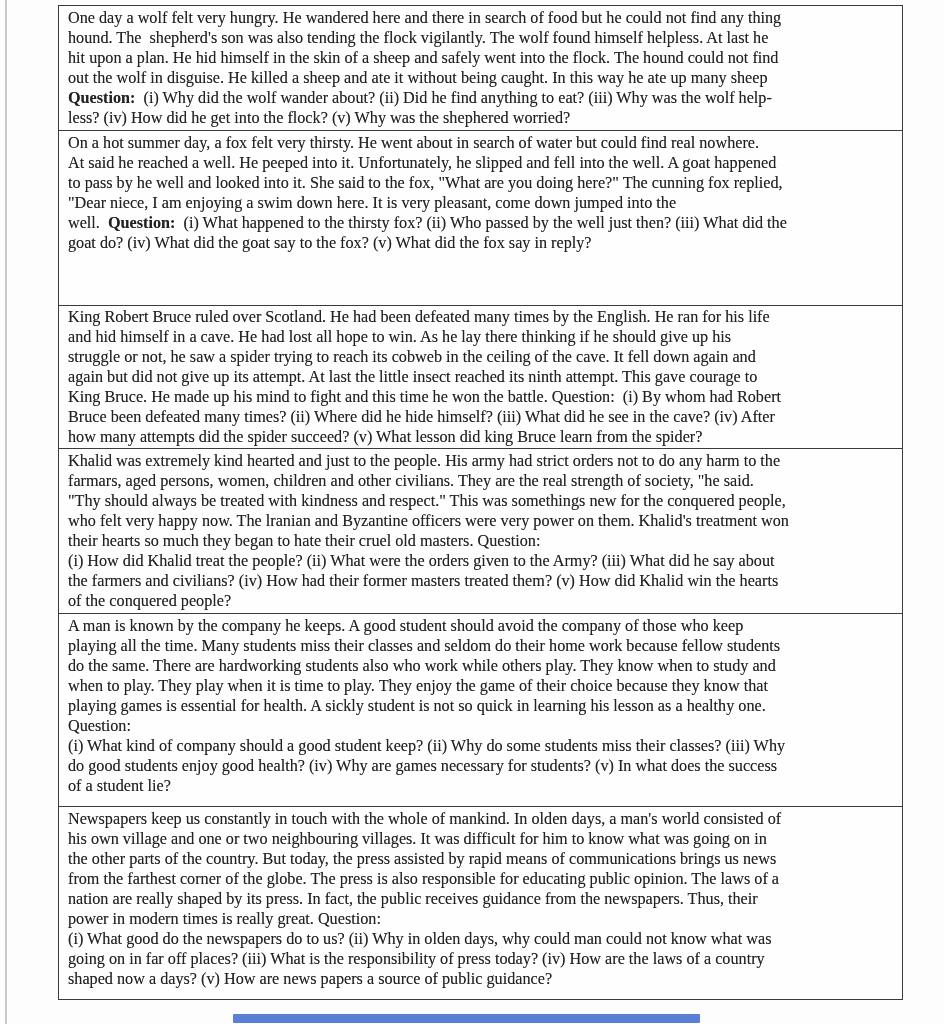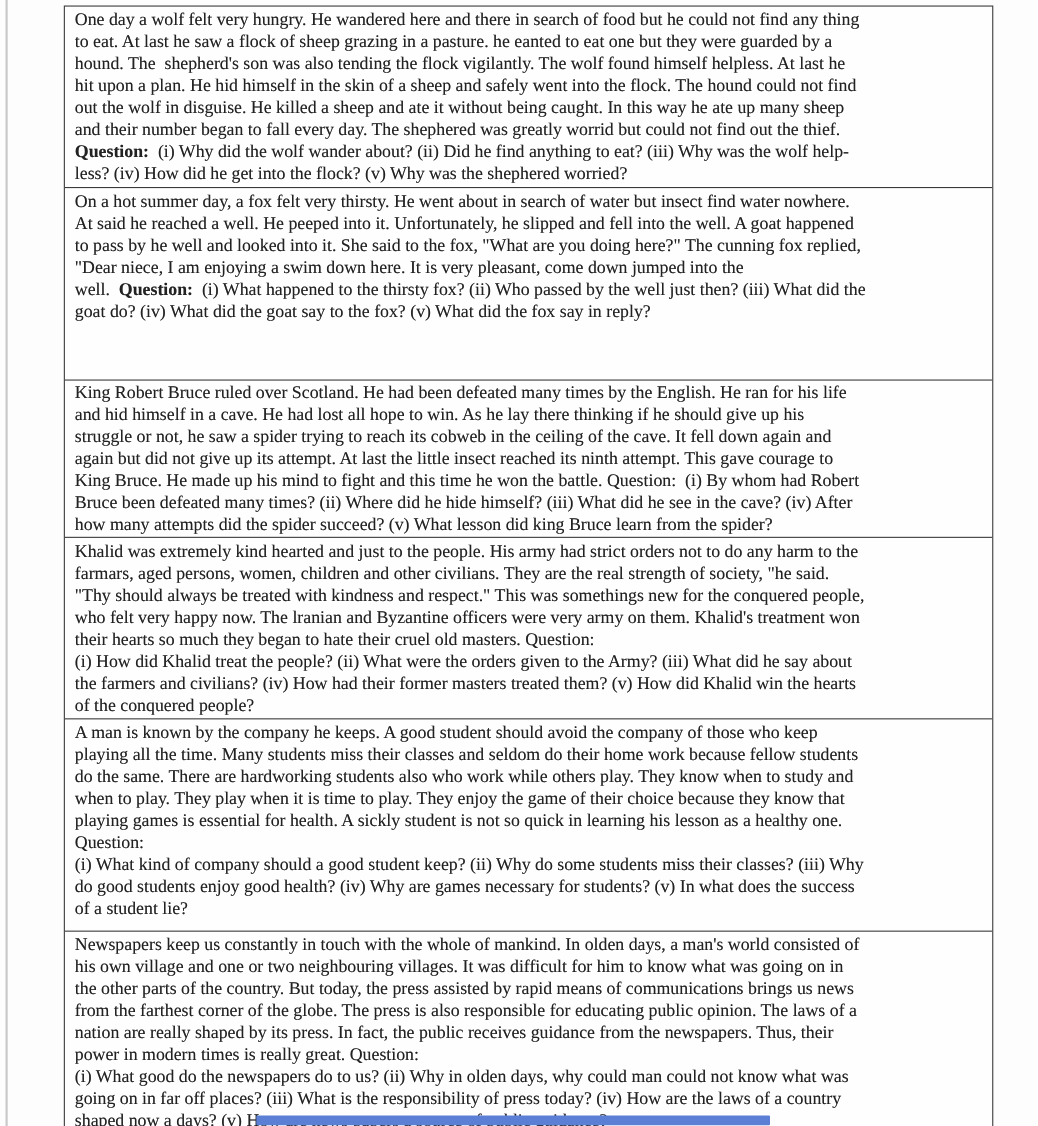--- a/index.html
+++ b/index.html
@@ -63,50 +63,48 @@
   }
 </style>
 </head>
 <body>
 
 <div class="page">
   <div class="scan-edge"></div>
   <div class="passage-table">
       <section class="passage">
         <div class="line"><span>One day a wolf felt very hungry. He wandered here and there in search of food but he could not find any thing</span></div>
-        <div class="line"><span>to eat. At last he saw a flock of sheep grazing in a pasture. he eanted to eat one but they were guarded by a</span></div>
         <div class="line"><span>hound. The  shepherd's son was also tending the flock vigilantly. The wolf found himself helpless. At last he</span></div>
         <div class="line"><span>hit upon a plan. He hid himself in the skin of a sheep and safely went into the flock. The hound could not find</span></div>
         <div class="line"><span>out the wolf in disguise. He killed a sheep and ate it without being caught. In this way he ate up many sheep</span></div>
-        <div class="line"><span>and their number began to fall every day. The shephered was greatly worrid but could not find out the thief.</span></div>
         <div class="line"><span class="bold">Question:</span><span>  (i) Why did the wolf wander about? (ii) Did he find anything to eat? (iii) Why was the wolf help-</span></div>
         <div class="line"><span>less? (iv) How did he get into the flock? (v) Why was the shephered worried?</span></div>
       </section>
       <section class="passage">
-        <div class="line"><span>On a hot summer day, a fox felt very thirsty. He went about in search of water but insect find water nowhere.</span></div>
+        <div class="line"><span>On a hot summer day, a fox felt very thirsty. He went about in search of water but could find real nowhere.</span></div>
         <div class="line"><span>At said he reached a well. He peeped into it. Unfortunately, he slipped and fell into the well. A goat happened</span></div>
         <div class="line"><span>to pass by he well and looked into it. She said to the fox, "What are you doing here?" The cunning fox replied,</span></div>
         <div class="line"><span>"Dear niece, I am enjoying a swim down here. It is very pleasant, come down jumped into the</span></div>
         <div class="line"><span>well.  </span><span class="bold">Question:</span><span>  (i) What happened to the thirsty fox? (ii) Who passed by the well just then? (iii) What did the</span></div>
         <div class="line"><span>goat do? (iv) What did the goat say to the fox? (v) What did the fox say in reply?</span></div>
       </section>
       <section class="passage">
         <div class="line"><span>King Robert Bruce ruled over Scotland. He had been defeated many times by the English. He ran for his life</span></div>
         <div class="line"><span>and hid himself in a cave. He had lost all hope to win. As he lay there thinking if he should give up his</span></div>
         <div class="line"><span>struggle or not, he saw a spider trying to reach its cobweb in the ceiling of the cave. It fell down again and</span></div>
         <div class="line"><span>again but did not give up its attempt. At last the little insect reached its ninth attempt. This gave courage to</span></div>
         <div class="line"><span>King Bruce. He made up his mind to fight and this time he won the battle. Question:  (i) By whom had Robert</span></div>
         <div class="line"><span>Bruce been defeated many times? (ii) Where did he hide himself? (iii) What did he see in the cave? (iv) After</span></div>
         <div class="line"><span>how many attempts did the spider succeed? (v) What lesson did king Bruce learn from the spider?</span></div>
       </section>
       <section class="passage">
         <div class="line"><span>Khalid was extremely kind hearted and just to the people. His army had strict orders not to do any harm to the</span></div>
         <div class="line"><span>farmars, aged persons, women, children and other civilians. They are the real strength of society, "he said.</span></div>
         <div class="line"><span>"Thy should always be treated with kindness and respect." This was somethings new for the conquered people,</span></div>
-        <div class="line"><span>who felt very happy now. The lranian and Byzantine officers were very army on them. Khalid's treatment won</span></div>
+        <div class="line"><span>who felt very happy now. The lranian and Byzantine officers were very power on them. Khalid's treatment won</span></div>
         <div class="line"><span>their hearts so much they began to hate their cruel old masters. Question:</span></div>
         <div class="line"><span>(i) How did Khalid treat the people? (ii) What were the orders given to the Army? (iii) What did he say about</span></div>
         <div class="line"><span>the farmers and civilians? (iv) How had their former masters treated them? (v) How did Khalid win the hearts</span></div>
         <div class="line"><span>of the conquered people?</span></div>
       </section>
       <section class="passage">
         <div class="line"><span>A man is known by the company he keeps. A good student should avoid the company of those who keep</span></div>
         <div class="line"><span>playing all the time. Many students miss their classes and seldom do their home work because fellow students</span></div>
         <div class="line"><span>do the same. There are hardworking students also who work while others play. They know when to study and</span></div>
         <div class="line"><span>when to play. They play when it is time to play. They enjoy the game of their choice because they know that</span></div>

